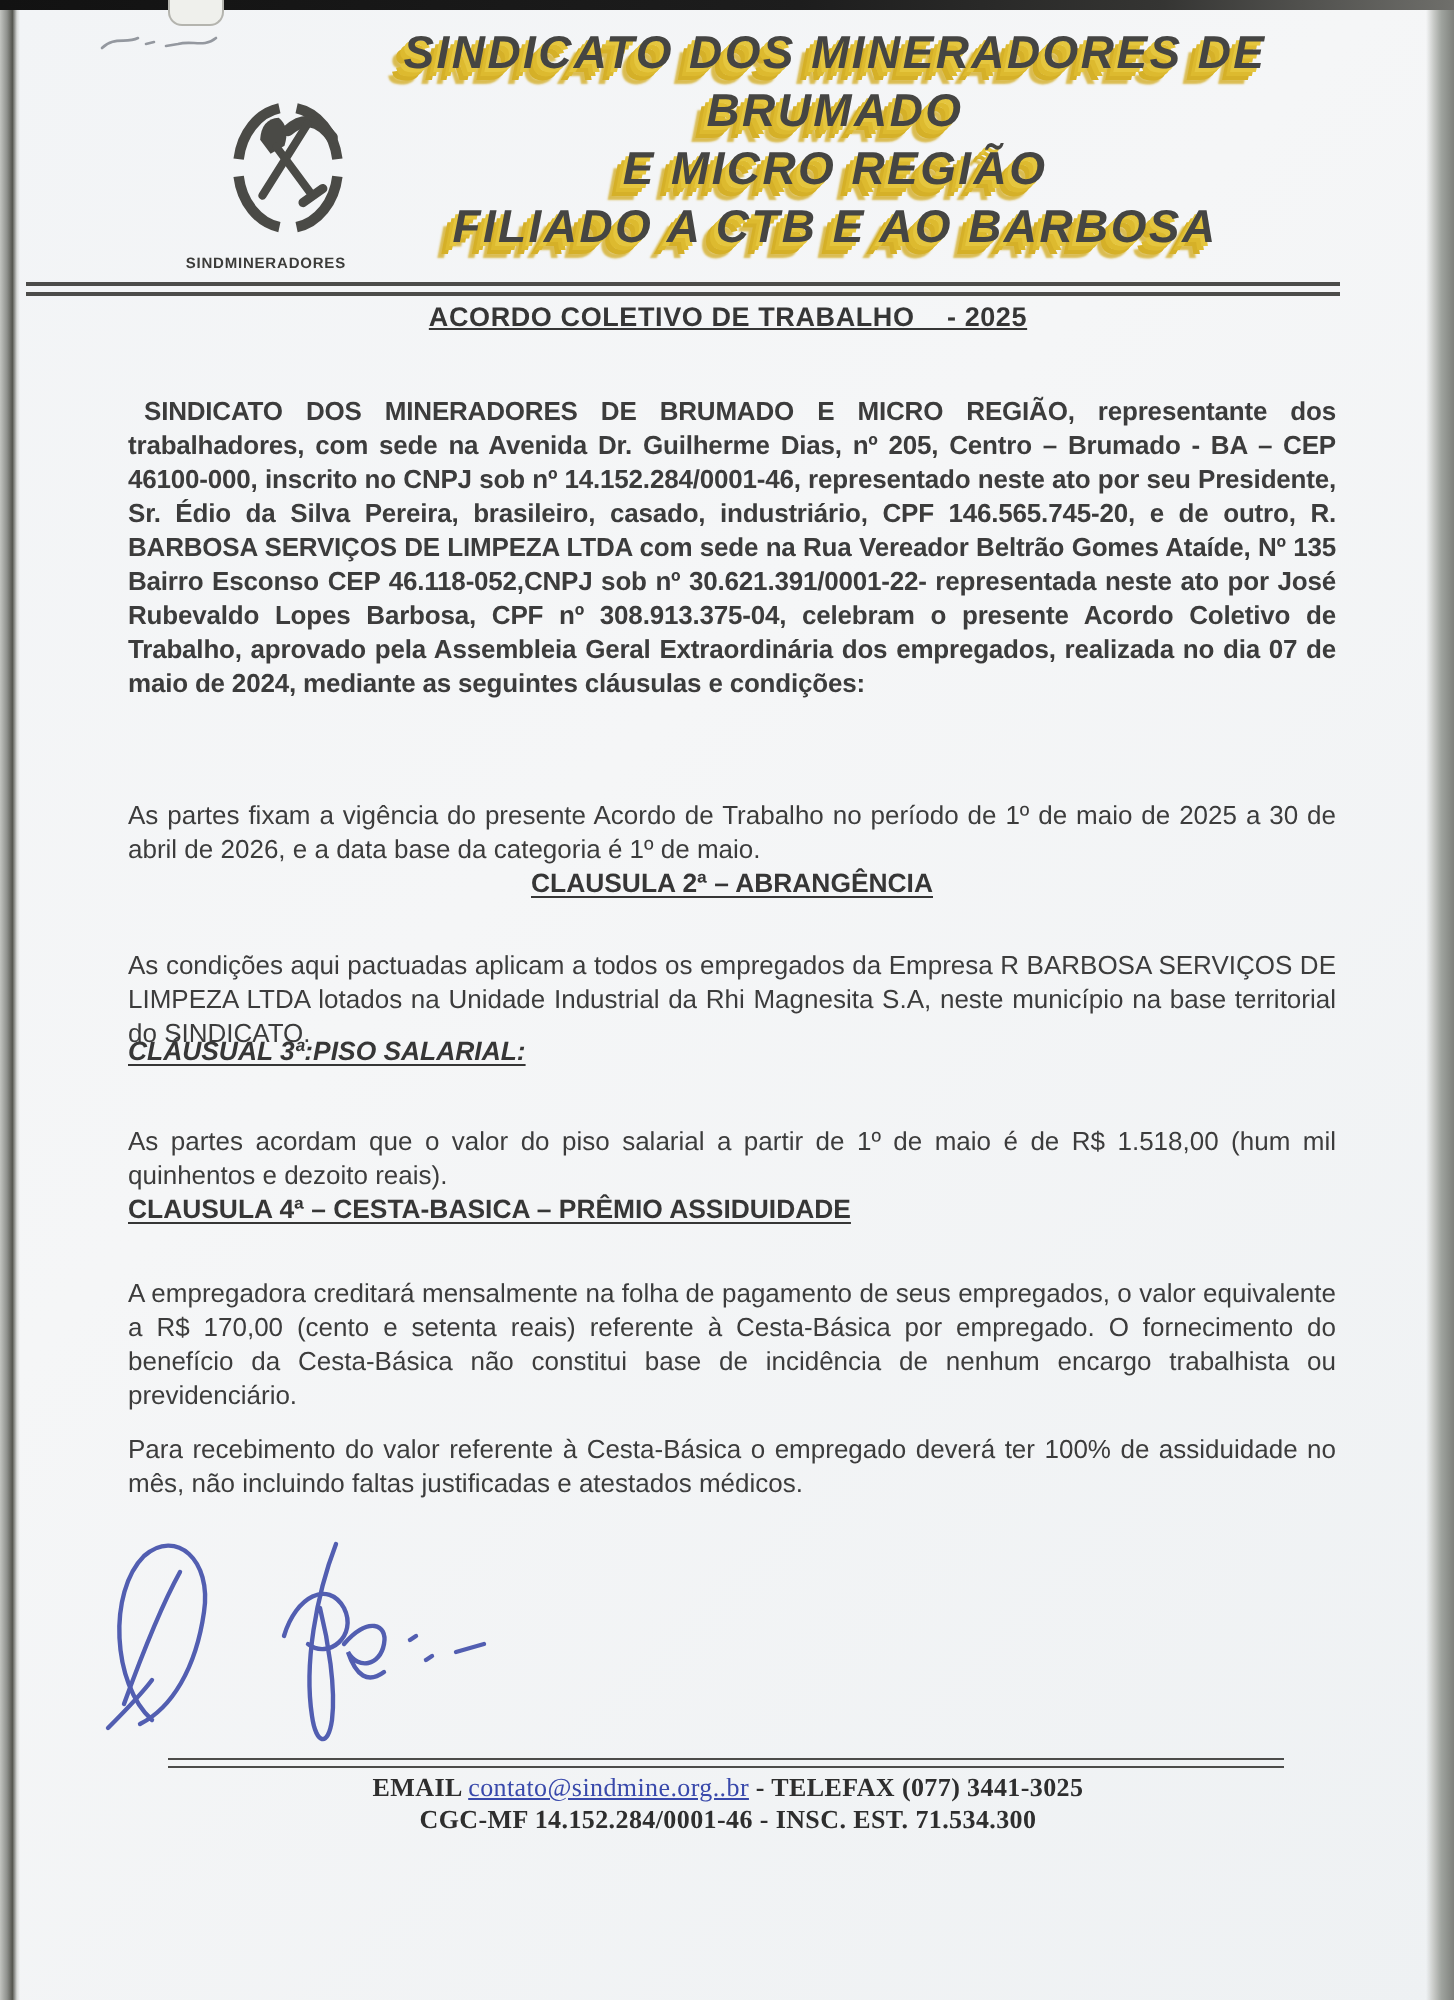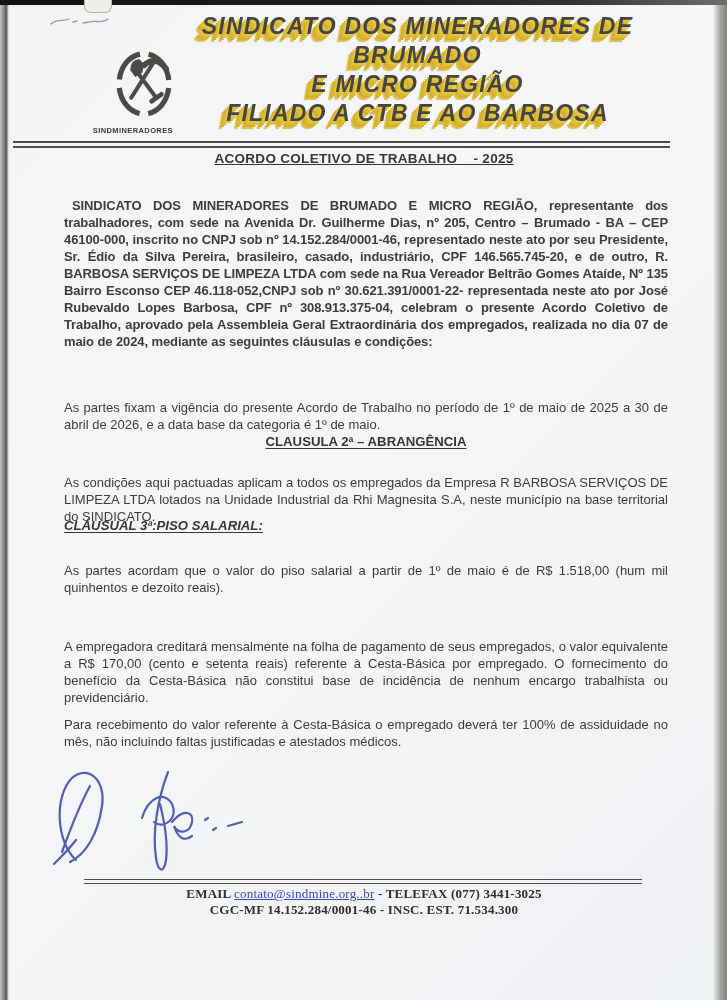--- a/index.html
+++ b/index.html
@@ -92,20 +92,21 @@
   <p class="para intro">SINDICATO DOS MINERADORES DE BRUMADO E MICRO REGIÃO,  representante dos trabalhadores, com sede na Avenida Dr. Guilherme Dias, nº 205, Centro – Brumado - BA – CEP 46100-000, inscrito no CNPJ sob nº 14.152.284/0001-46, representado neste ato por seu Presidente, Sr. Édio da Silva Pereira, brasileiro, casado, industriário, CPF 146.565.745-20, e de outro, R. BARBOSA SERVIÇOS DE LIMPEZA LTDA com sede na Rua Vereador Beltrão Gomes Ataíde, Nº 135 Bairro Esconso CEP 46.118-052,CNPJ sob nº 30.621.391/0001-22- representada neste ato por José Rubevaldo Lopes Barbosa, CPF nº 308.913.375-04, celebram o presente Acordo Coletivo de Trabalho, aprovado pela Assembleia Geral Extraordinária dos empregados, realizada no dia 07 de maio de 2024, mediante as seguintes cláusulas e condições:</p>
 
   <p class="para b1">As partes fixam a vigência do presente Acordo de Trabalho no período de 1º de maio de 2025 a 30 de abril de 2026, e a data base da categoria é 1º de maio.</p>
 
   <div class="clause-head h2"><span>CLAUSULA 2ª – ABRANGÊNCIA</span></div>
   <p class="para b2">As condições aqui pactuadas aplicam a todos os empregados da Empresa R BARBOSA SERVIÇOS DE LIMPEZA LTDA lotados na Unidade Industrial da Rhi Magnesita S.A, neste município na base territorial do SINDICATO.</p>
 
   <div class="clause-head h3 italic"><span>CLÁUSUAL 3ª:PISO SALARIAL:</span></div>
   <p class="para b3">As partes acordam que o valor do piso salarial a partir de 1º de maio é de R$ 1.518,00 (hum mil quinhentos e dezoito reais).</p>
 
+  <div class="clause-head h4"><span>CLAUSULA 4ª – CESTA-BASICA – PRÊMIO ASSIDUIDADE</span></div>
   <p class="para b4a">A empregadora creditará mensalmente na folha de pagamento de seus empregados, o valor equivalente a R$ 170,00 (cento e setenta reais) referente à Cesta-Básica por empregado. O fornecimento do benefício da Cesta-Básica não constitui base de incidência de nenhum encargo trabalhista ou previdenciário.</p>
   <p class="para b4b">Para recebimento do valor referente à Cesta-Básica o empregado deverá ter 100% de assiduidade no mês, não incluindo faltas justificadas e atestados médicos.</p>
 
   <svg class="signatures" width="240" height="118" viewBox="0 0 240 118">
     <g fill="none" stroke="#3c4aa8" stroke-width="2.2" stroke-linecap="round" opacity=".88">
 
       <path d="M34 100 C 14 82 12 36 30 18 C 46 4 64 20 60 46 C 56 74 44 94 28 102"></path>
       <path d="M20 92 C 28 70 38 44 48 26"></path>
       <path d="M12 104 C 20 96 28 88 34 80"></path>
 

